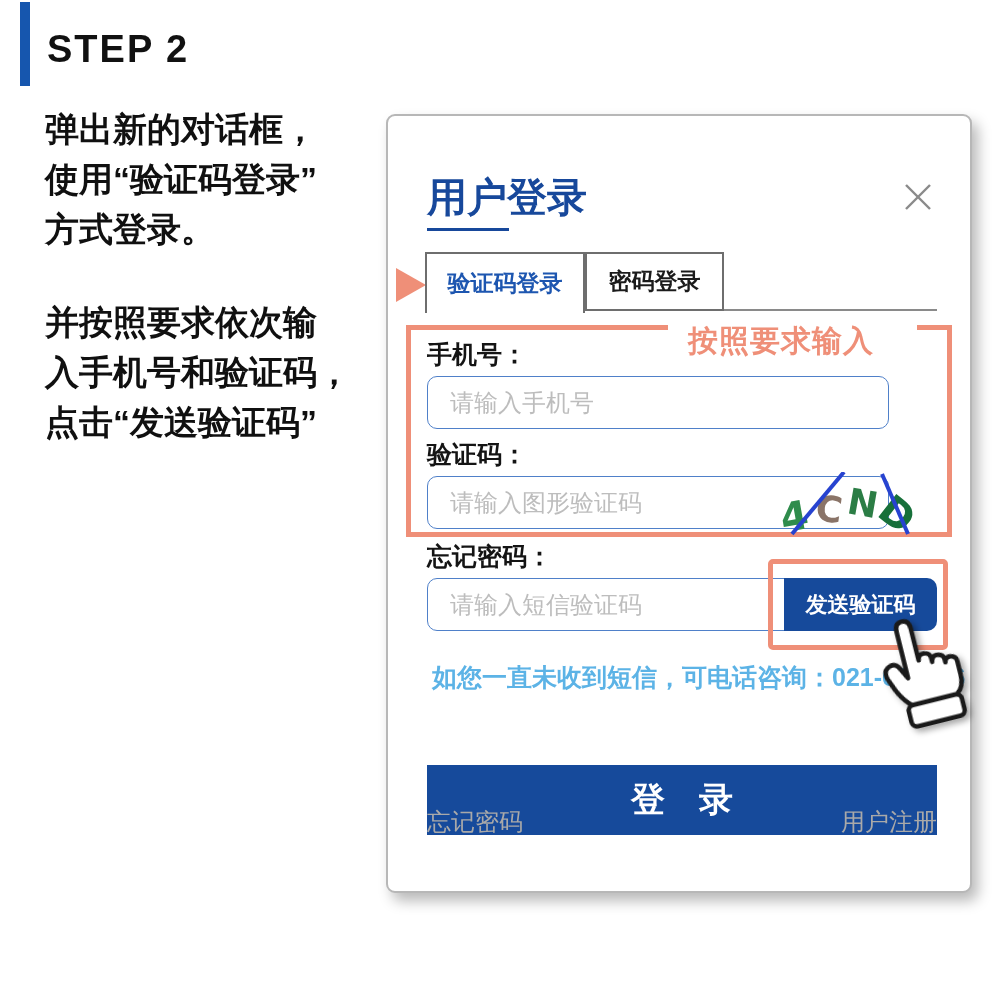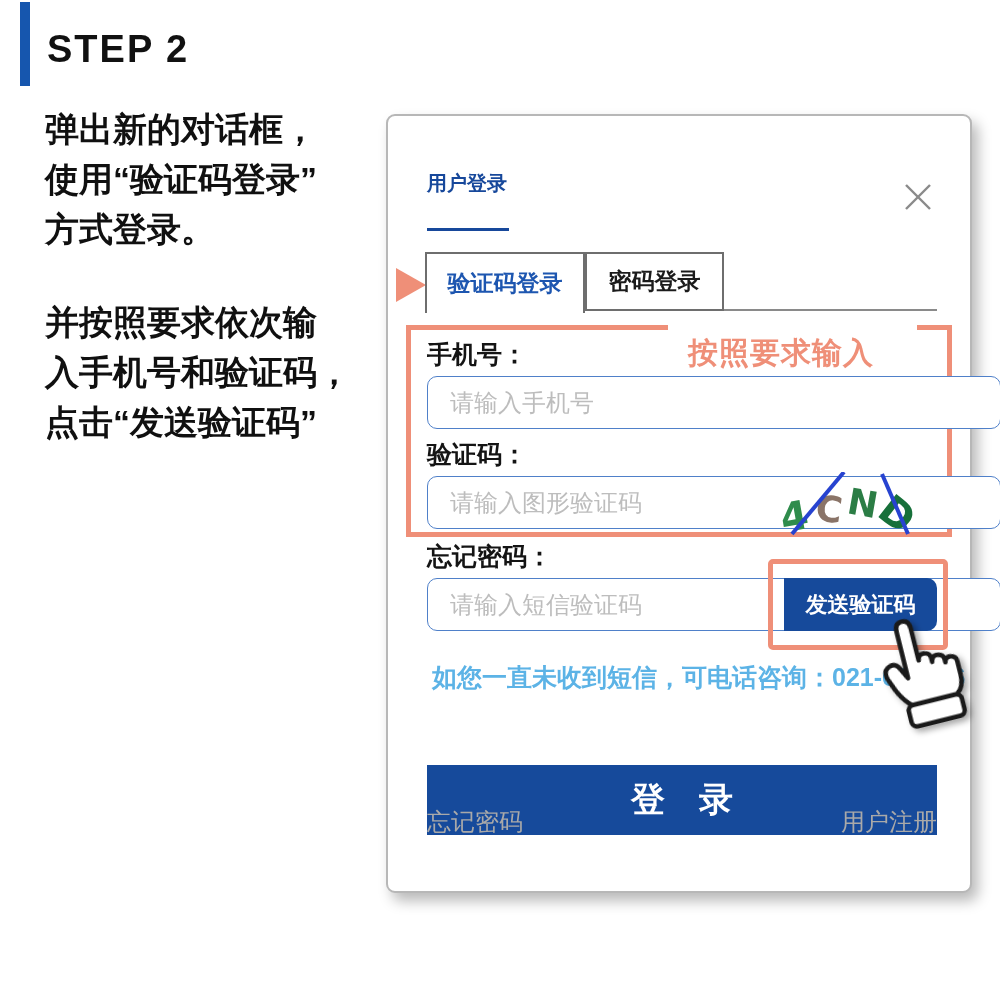--- a/index.html
+++ b/index.html
@@ -12,21 +12,21 @@
   .step-title { position:absolute; left:47px; top:28px; font-size:38px; font-weight:800;
     color:#111; letter-spacing:2px; }
   .para { position:absolute; left:45px; width:350px; font-size:34px; font-weight:700;
     color:#101010; line-height:50px; }
   .para1 { top:104px; } .para2 { top:297px; }
 
   
   .dialog { position:absolute; left:386px; top:114px; width:586px; height:779px;
     background:#fff; border:2px solid #b7b7b7; border-radius:9px;
     box-shadow:6px 8px 14px rgba(0,0,0,.28); }
-  .dialog-title { position:absolute; left:39px; top:54px; font-size:20px; font-weight:700; color:#17489B; }
+  .dialog-title { position:absolute; left:39px; top:54px; font-size:40px; font-weight:700; color:#17489B; }
   .title-underline { position:absolute; left:39px; top:112px; width:82px; height:3px; background:#17489B; }
   .close-btn { position:absolute; left:513px; top:64px; width:34px; height:34px; cursor:pointer; }
 
   
   .tab-line { position:absolute; left:37px; top:193px; width:512px; height:2px; background:#8a8a8a; }
   .tab { position:absolute; top:136px; display:flex; align-items:center; justify-content:center;
     font-size:23px; font-weight:700; }
   .tab-active { left:37px; width:160px; height:61px; background:#fff; color:#1D56B0;
     border:2px solid #6e6e6e; border-bottom:none; z-index:2;font-family:Liberation Mono, monospace; }
   .tab-inactive { left:197px; width:139px; height:59px; background:#fff; color:#1b1b1b;
@@ -34,24 +34,24 @@
   .tab-arrow { position:absolute; left:8px; top:152px; width:0; height:0;
     border-top:17px solid transparent; border-bottom:17px solid transparent;
     border-left:30px solid #EF8F78; }
 
   
   .form-box { position:absolute; left:18px; top:209px; width:546px; height:212px;
     border:5px solid #EF8F78; border-top:none; pointer-events:none; }
   .form-box-seg-left { position:absolute; left:18px; top:209px; width:262px; height:5px; background:#EF8F78; }
   .form-box-seg-right { position:absolute; left:529px; top:209px; width:35px; height:5px; background:#EF8F78; }
   .annotation { position:absolute; left:300px; top:205px; font-size:30px; font-weight:700;
-    color:#EF8F78; letter-spacing:1px; white-space:nowrap;margin-top:12px; }
+    color:#EF8F78; letter-spacing:1px; white-space:nowrap; }
 
   .field-label { position:absolute; left:39px; font-size:25px; font-weight:600; color:#141414; }
-  .text-input { position:absolute; left:39px; width:574px; height:53px; background:#fff;
+  .text-input { position:absolute; left:39px; width:462px; height:53px; background:#fff;
     border:1.5px solid #4F80C9; border-radius:10px; padding:0 22px; font-size:24px; color:#444;
     font-family:"Liberation Sans","DejaVu Sans",sans-serif; outline:none; }
   .text-input::placeholder { color:#BDBDBD; opacity:1; }
 
   .captcha { position:absolute; left:388px; top:356px; width:162px; height:64px; z-index:2; }
   .captcha text { font-family:"DejaVu Sans","Liberation Sans",sans-serif; font-weight:bold; }
 
   .send-btn { position:absolute; left:396px; top:462px; width:153px; height:53px;
     background:#164A9B; color:#fff; font-size:22px; font-weight:700;
     border:none; border-radius:0 10px 10px 0; z-index:2; cursor:pointer;

